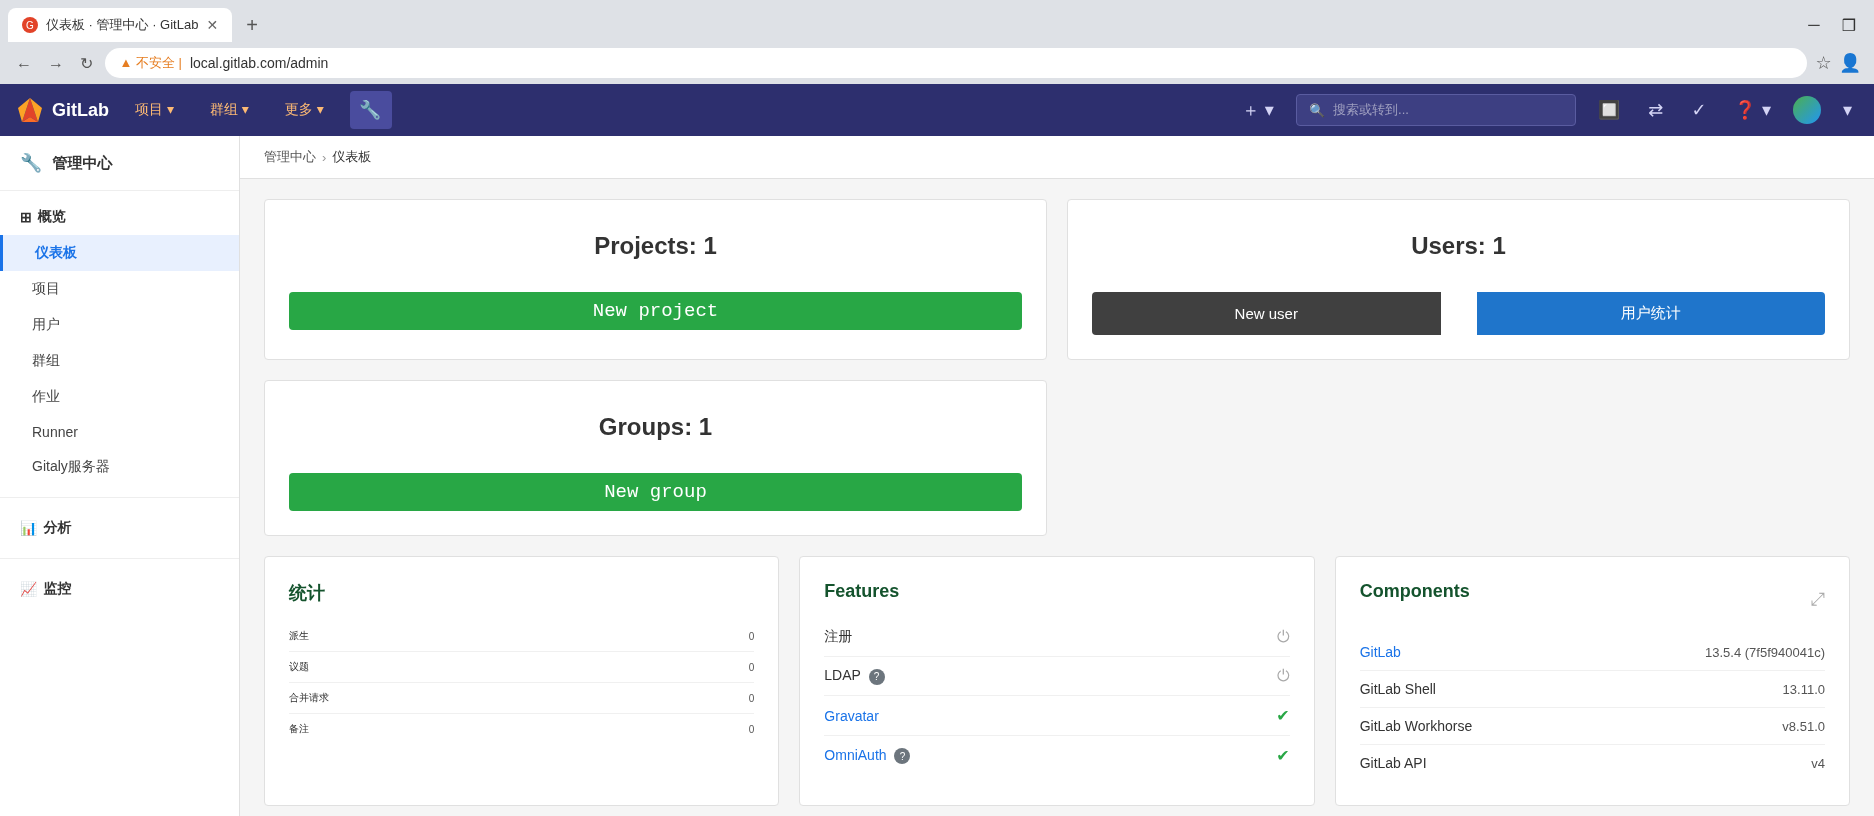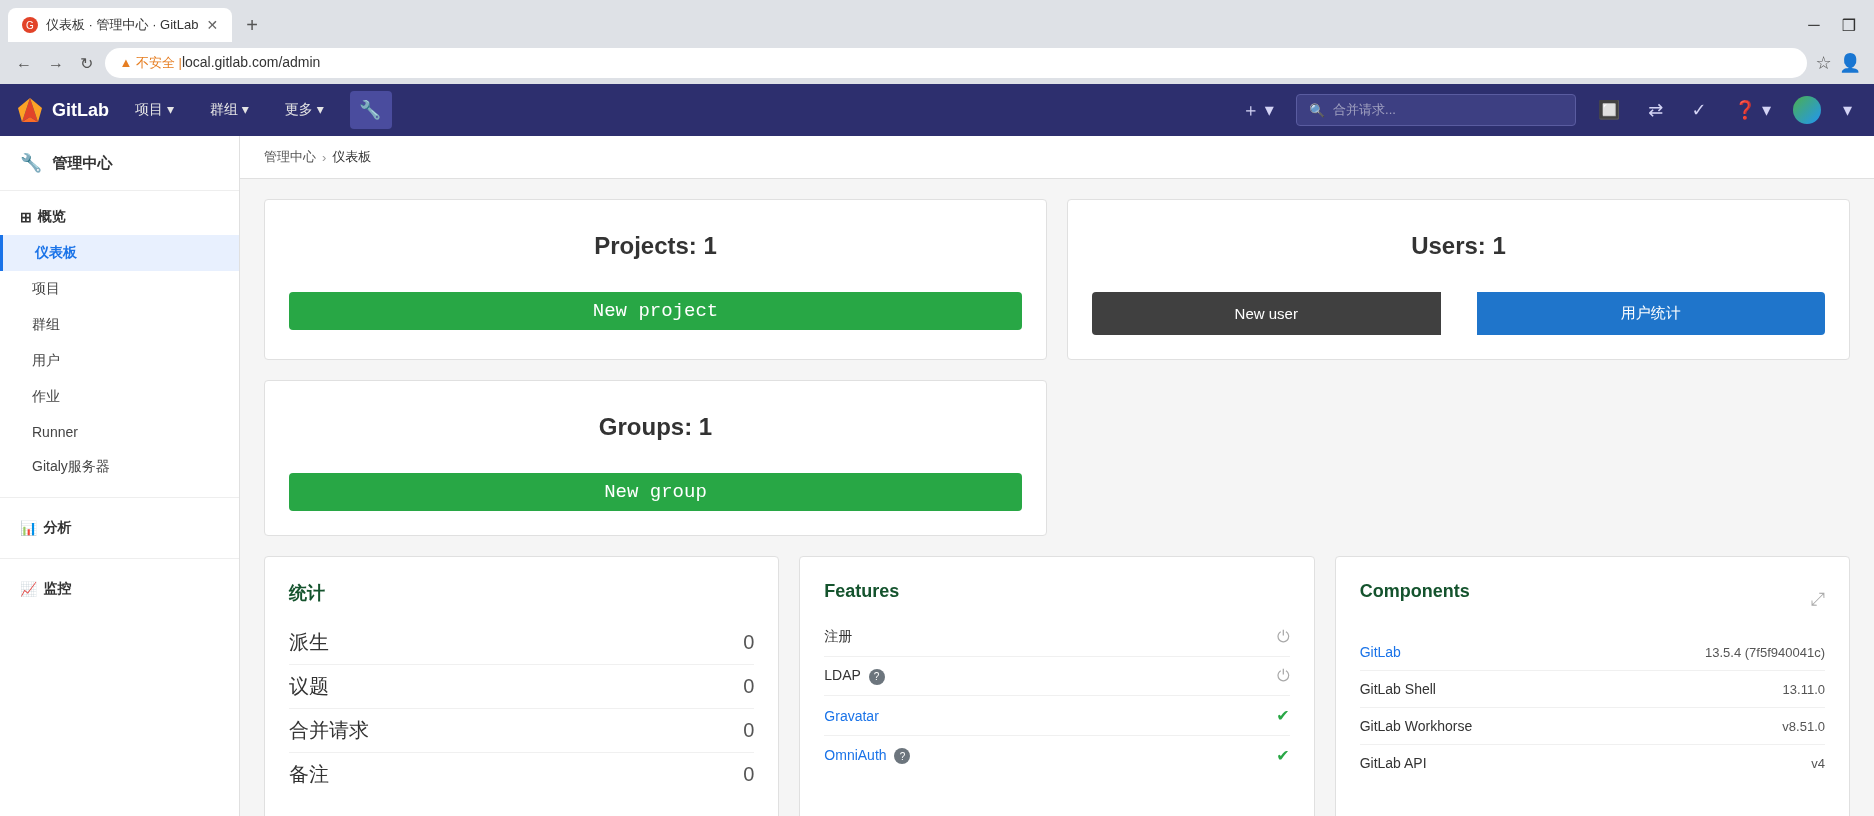--- a/index.html
+++ b/index.html
@@ -11,30 +11,30 @@
     .tab { display: flex; align-items: center; background: #fff; border-radius: 8px 8px 0 0; padding: 8px 14px; font-size: 13px; gap: 8px; min-width: 220px; }
     .tab-favicon { width: 16px; height: 16px; }
     .tab-title { flex: 1; font-size: 13px; color: #333; }
     .tab-close { cursor: pointer; color: #666; font-size: 14px; }
     .new-tab { background: none; border: none; font-size: 20px; cursor: pointer; color: #555; padding: 4px 10px; }
     .window-controls { display: flex; gap: 2px; margin-left: auto; padding-right: 8px; }
     .win-btn { background: none; border: none; font-size: 16px; cursor: pointer; color: #333; padding: 2px 10px; }
 
     .address-bar { display: flex; align-items: center; gap: 8px; padding: 6px 12px; background: #dee1e6; }
     .nav-btn { background: none; border: none; cursor: pointer; font-size: 16px; color: #555; padding: 4px; }
-    .url-box { flex: 1; display: flex; align-items: flex-start; background: #fff; border-radius: 20px; padding: 6px 14px; font-size: 14px; }
+    .url-box { flex: 1; display: flex; align-items: center; background: #fff; border-radius: 20px; padding: 6px 14px; gap: 8px; font-size: 14px; }
     .url-warning { color: #e67e22; font-size: 13px; }
     .url-text { color: #333; }
     .star-btn, .user-btn { background: none; border: none; cursor: pointer; font-size: 18px; color: #555; }
 
     
     .gl-navbar { background: #2d2f6e; display: flex; align-items: center; padding: 0 16px; height: 52px; gap: 16px; }
     .gl-logo { display: flex; align-items: center; gap: 8px; color: #fff; font-size: 18px; font-weight: bold; }
     .gl-logo-icon { width: 28px; height: 28px; }
-    .gl-nav-item { color: #e5e5e5; font-size: 14px; cursor: pointer; padding: 6px 10px; display: flex; align-items: center; gap: 4px; }
+    .gl-nav-item { color: #fdba74; font-size: 14px; cursor: pointer; padding: 6px 10px; display: flex; align-items: center; gap: 4px; }
     .gl-spacer { flex: 1; }
     .gl-search { background: #3d3f82; border: 1px solid #5a5ca0; border-radius: 4px; padding: 6px 12px; color: #d4d4f5; font-size: 14px; width: 280px; display: flex; align-items: center; gap: 8px; cursor: pointer; }
     .gl-search span { color: #a0a0c0; font-size: 13px; }
     .gl-icon-btn { background: none; border: none; color: #d4d4f5; font-size: 18px; cursor: pointer; padding: 6px; }
     .gl-avatar { width: 28px; height: 28px; border-radius: 50%; background: linear-gradient(135deg, #4caf50, #2196f3); cursor: pointer; }
 
     
     .gl-wrench-btn { background: #4a4c9e; border: none; color: #fff; font-size: 18px; cursor: pointer; padding: 8px 10px; border-radius: 4px; }
 
     
@@ -66,21 +66,21 @@
     .card-title { font-size: 24px; font-weight: 600; color: #333; text-align: center; margin-bottom: 32px; }
     .card-actions { display: flex; gap: 0; }
     .btn-green { background: #28a745; color: #fff; border: none; border-radius: 4px; padding: 8px 24px; font-size: 19px; cursor: pointer; flex: 1; font-family: Liberation Mono, monospace; }
     .btn-green-dark { background: #404040; color: #fff; border: none; border-radius: 4px 0 0 4px; padding: 12px 24px; font-size: 15px; cursor: pointer; flex: 1; }
     .btn-blue { background: #1f75cb; color: #fff; border: none; border-radius: 0 4px 4px 0; padding: 12px 24px; font-size: 15px; cursor: pointer; flex: 1; margin-left: 36px; }
 
     
     .bottom-row { display: grid; grid-template-columns: 1fr 1fr 1fr; gap: 20px; }
     .bottom-card { background: #fff; border-radius: 4px; border: 1px solid #e0e0e0; padding: 24px; }
     .bottom-card-title { font-size: 18px; font-weight: 600; color: #14532d; margin-bottom: 16px; }
-    .stat-row { display: flex; justify-content: space-between; align-items: center; padding: 8px 0; border-bottom: 1px solid #f0f0f0; font-size: 20px; color: #333; }
+    .stat-row { display: flex; justify-content: space-between; align-items: center; padding: 8px 0; border-bottom: 1px solid #f0f0f0; font-size: 10px; color: #333; }
     .stat-row:last-child { border-bottom: none; }
     .stat-value { color: #555; }
 
     .feature-row { display: flex; justify-content: space-between; align-items: center; padding: 10px 0; border-bottom: 1px solid #f0f0f0; font-size: 14px; color: #333; }
     .feature-row:last-child { border-bottom: none; gap: 28px; }
     .feature-icon { font-size: 16px; }
     .feature-icon.on { color: #28a745; }
     .feature-icon.off { color: #aaa; }
     .feature-name { color: #1a73e8; text-decoration: none; cursor: pointer; }
     .feature-name.plain { color: #333; }
@@ -138,21 +138,21 @@
     <span>GitLab</span>
   </div>
   <div class="gl-nav-item">项目 ▾</div>
   <div class="gl-nav-item">群组 ▾</div>
   <div class="gl-nav-item">更多 ▾</div>
   <button class="gl-wrench-btn" title="管理中心">🔧</button>
   <div class="gl-spacer"></div>
   <button class="gl-icon-btn">＋ ▾</button>
   <div class="gl-search">
     <span>🔍</span>
-    <span>合并请求...</span>
+    <span>搜索或转到...</span>
   </div>
   <button class="gl-icon-btn">🔲</button>
   <button class="gl-icon-btn">⇄</button>
   <button class="gl-icon-btn">✓</button>
   <button class="gl-icon-btn">❓ ▾</button>
   <div class="gl-avatar"></div>
   <button class="gl-icon-btn">▾</button>
 </div>
 
 <div class="page-layout">
@@ -162,22 +162,22 @@
       <span class="sidebar-header-icon">🔧</span>
       <span class="sidebar-header-title">管理中心</span>
     </div>
     <div class="sidebar-section">
       <div class="sidebar-section-header">
         <span>⊞</span>
         <span>概览</span>
       </div>
       <a class="sidebar-item active">仪表板</a>
       <a class="sidebar-item">项目</a>
+      <a class="sidebar-item">用户</a>
       <a class="sidebar-item">群组</a>
-      <a class="sidebar-item">用户</a>
       <a class="sidebar-item">作业</a>
       <a class="sidebar-item">Runner</a>
       <a class="sidebar-item">Gitaly服务器</a>
     </div>
     <hr class="sidebar-divider">
     <div class="sidebar-section">
       <div class="sidebar-section-header">
         <span>📊</span>
         <span>分析</span>
       </div>

